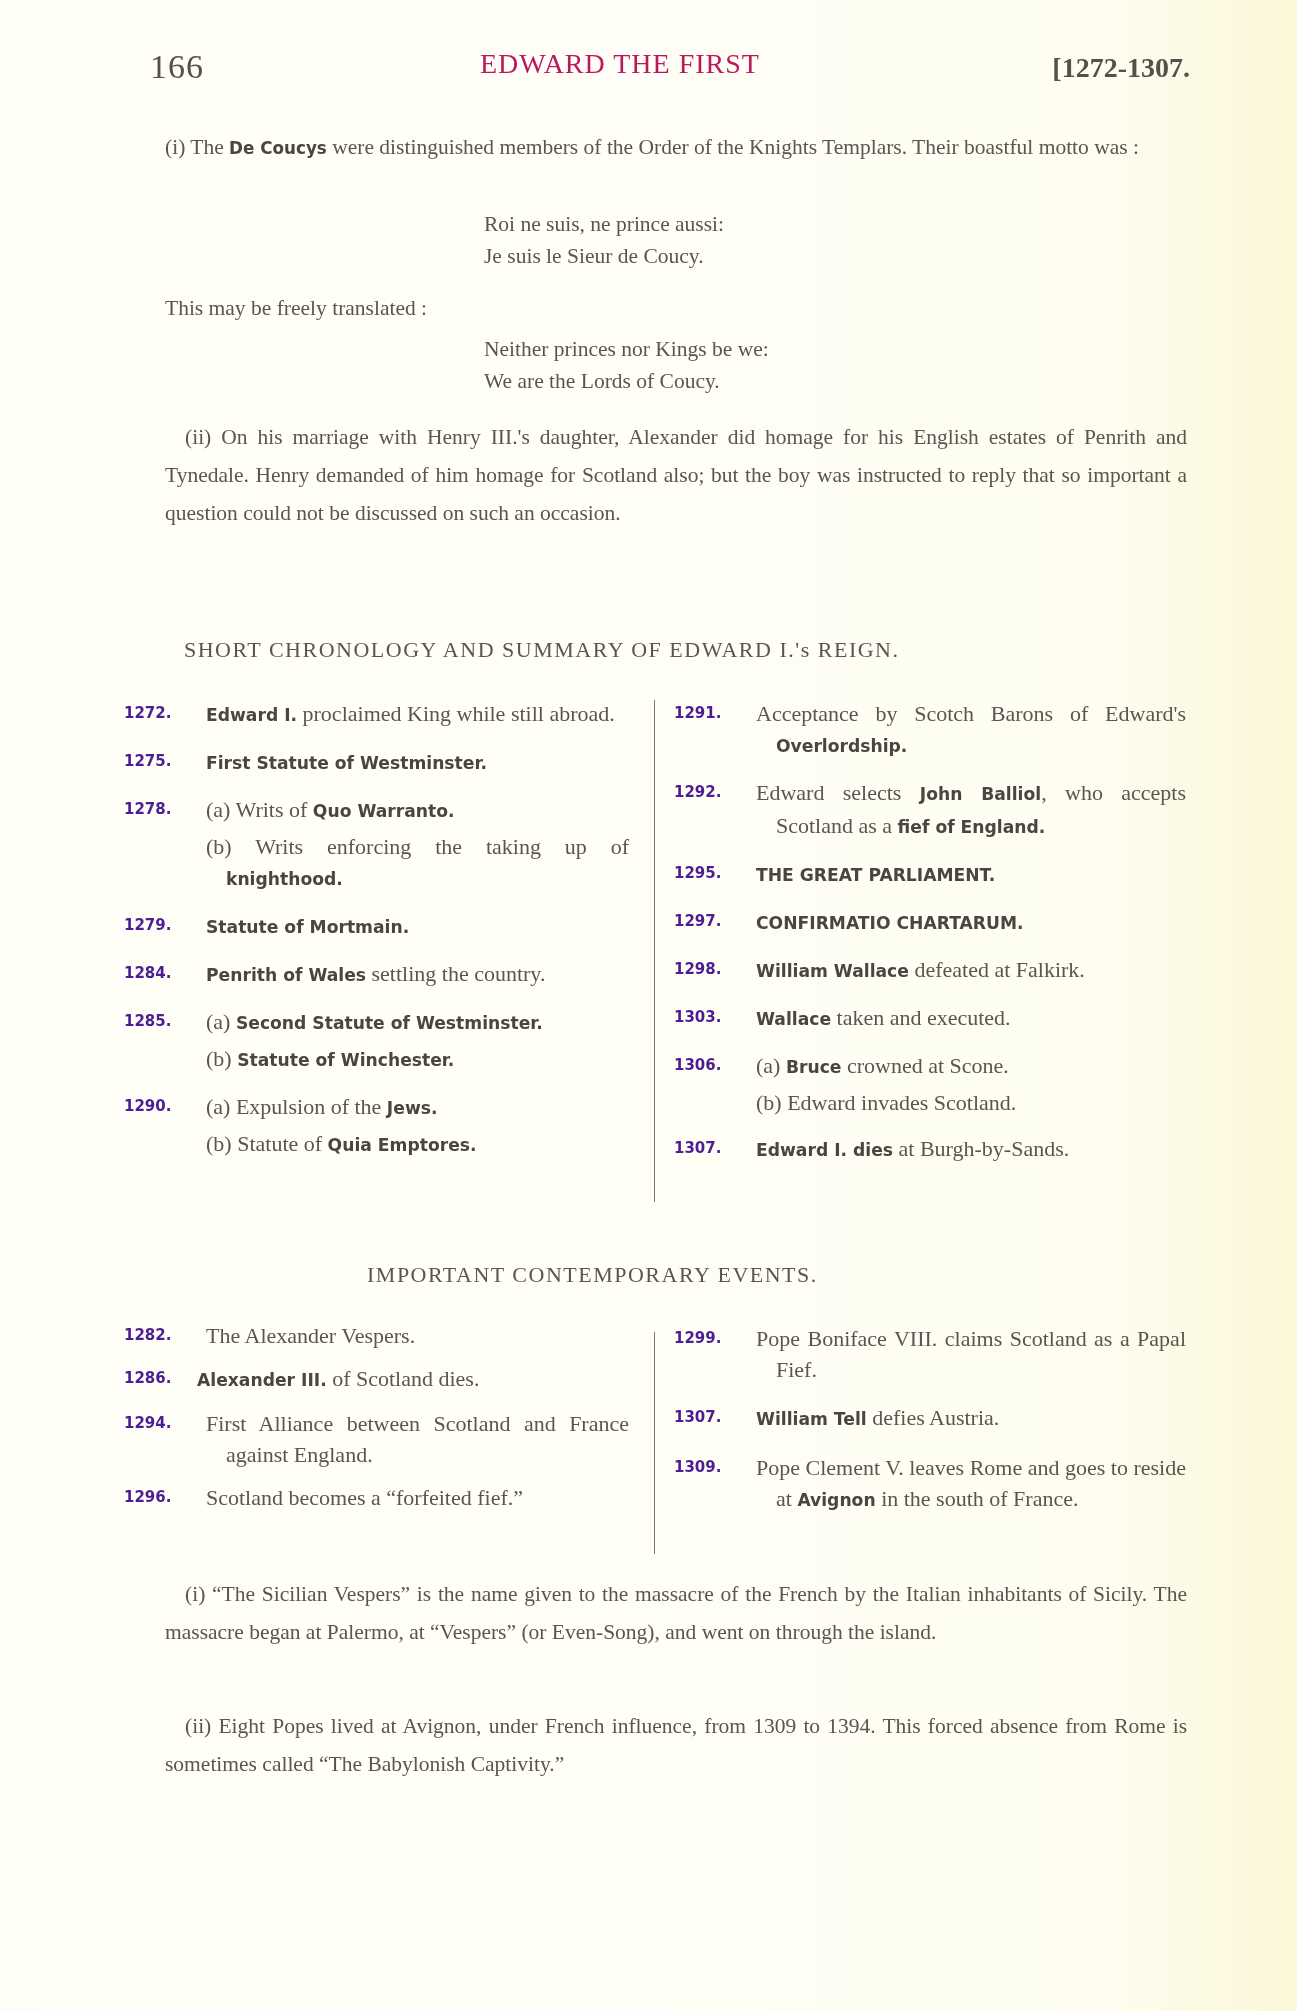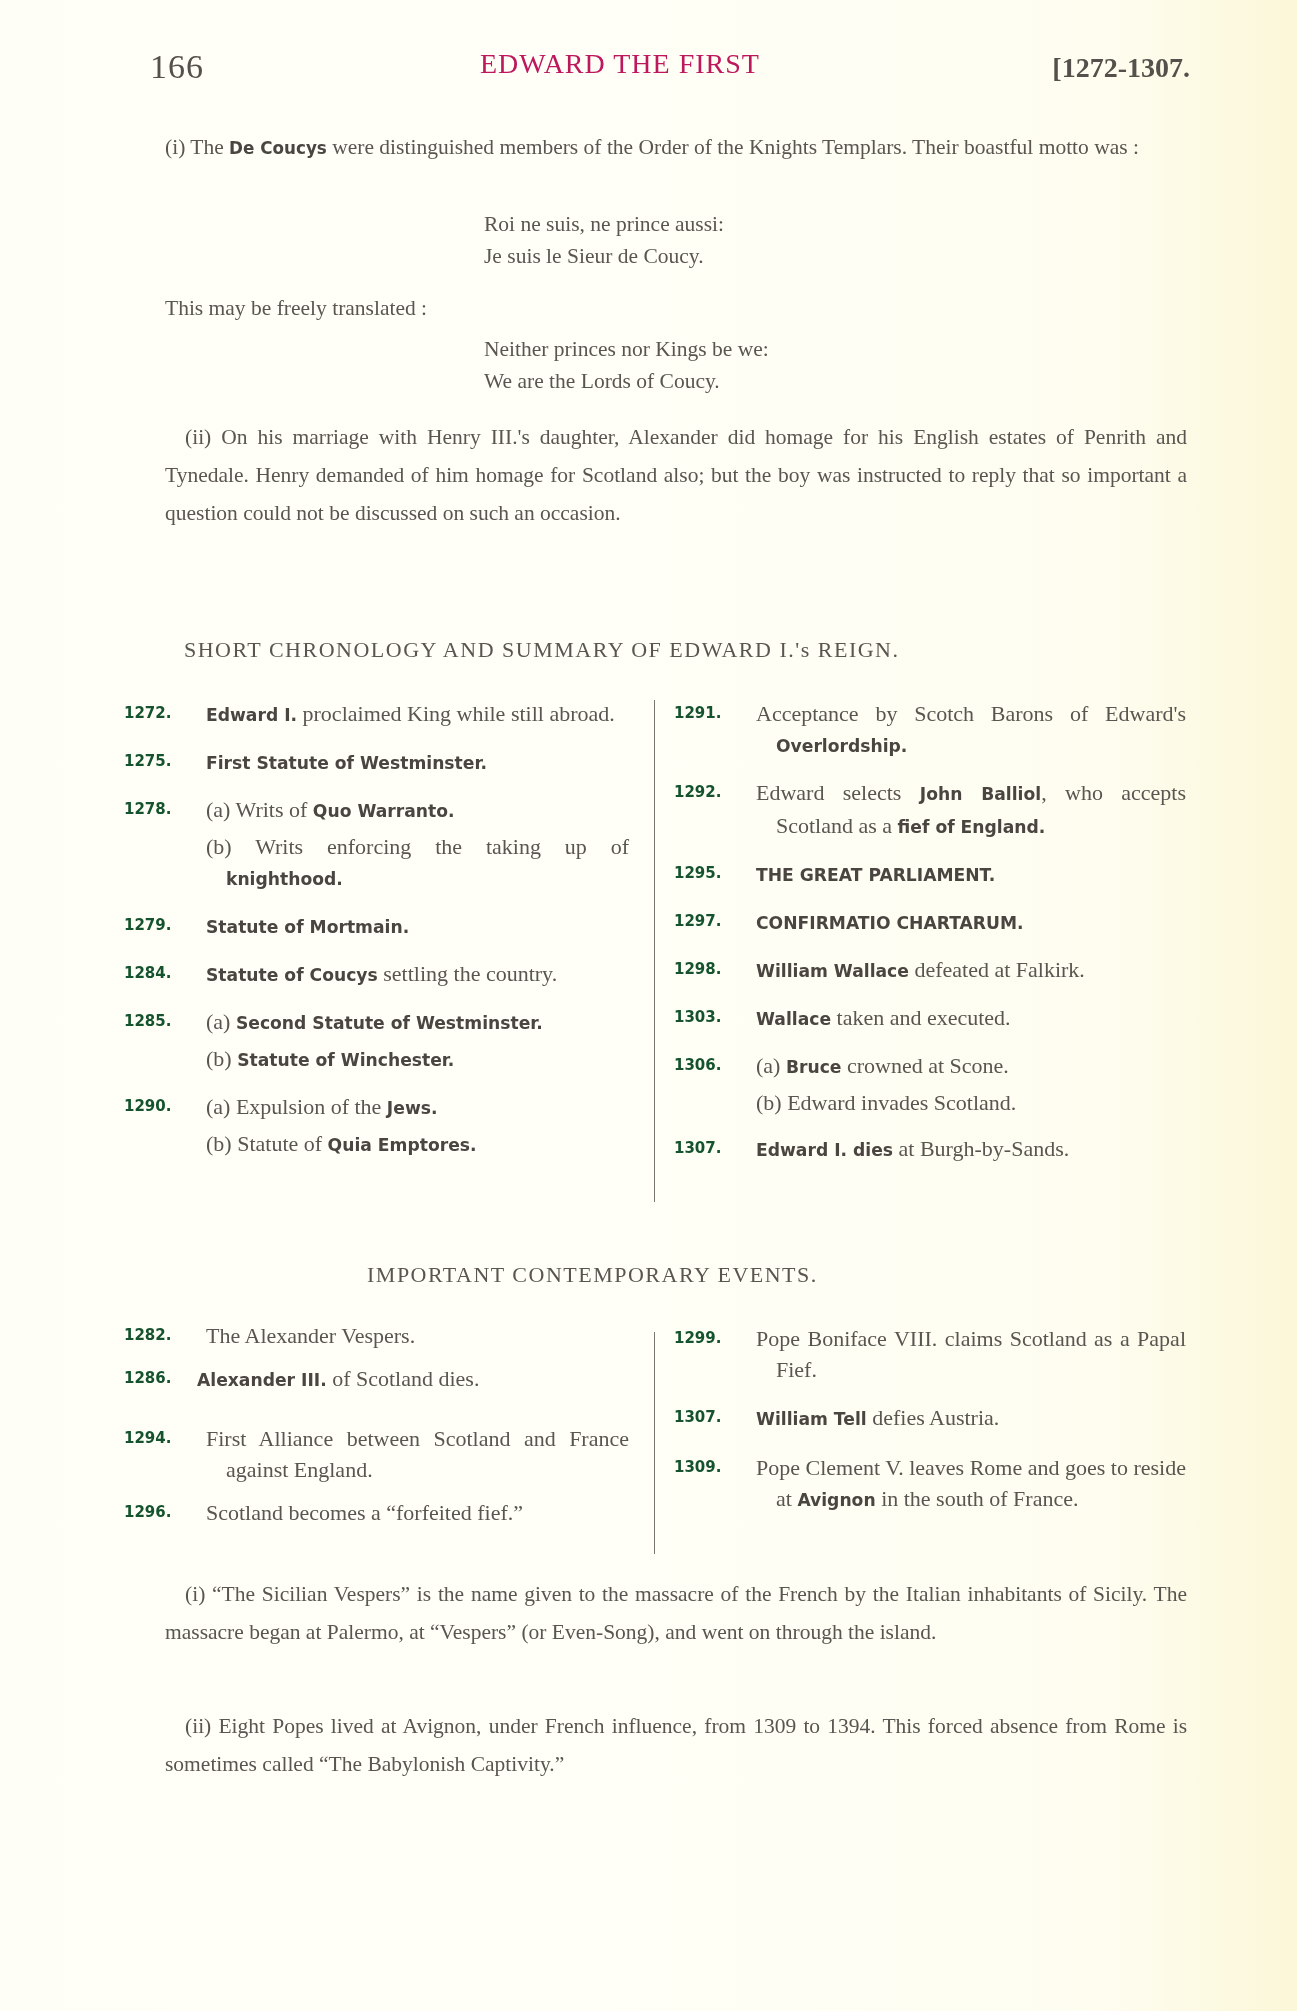--- a/index.html
+++ b/index.html
@@ -22,21 +22,21 @@
   .para { position: absolute; left: 165px; width: 1022px; font-size: 21.5px; line-height: 38px; text-align: justify; }
   .verse { position: absolute; left: 484px; font-size: 21.5px; line-height: 32px; }
   b.sc, .sc { font-family: "DejaVu Sans", "Liberation Sans", sans-serif; font-weight: bold; font-size: 0.78em; color: #4a4540; }
 
   .section-head { position: absolute; font-size: 22px; letter-spacing: 1.5px; color: #5a5550; }
 
   .col { position: absolute; font-size: 22px; line-height: 31px; }
   .entry { position: relative; margin: 0; }
   .entry .yr {
     position: absolute; left: 0; top: 0;
-    font-family: "DejaVu Sans", "Liberation Sans", sans-serif; font-weight: bold; font-size: 15px; color: #14532d;
+    font-family: "DejaVu Sans", "Liberation Sans", sans-serif; font-weight: bold; font-size: 15px; color: #4c1d95;
   }
   .entry .txt { margin-left: 82px; text-align: justify; text-indent: 0; }
   .divider { position: absolute; width: 1px; background: #7a756e; }
 </style>
 </head>
 <body>
 
 <div class="page">
 
   <div class="running-head">
@@ -86,21 +86,21 @@
       <div class="entry" style="margin-top: 4px;">
         <span class="yr"></span>
         <div class="txt" style="padding-left: 20px; text-indent: -20px; margin-left: 82px;"><span>(b) Writs enforcing the taking up of </span><span class="sc">knighthood.</span></div>
       </div>
       <div class="entry" style="margin-top: 15px;">
         <span class="yr">1279.</span>
         <div class="txt" style="padding-left: 20px; text-indent: -20px; margin-left: 82px;"><span class="sc">Statute of Mortmain.</span></div>
       </div>
       <div class="entry" style="margin-top: 15px;">
         <span class="yr">1284.</span>
-        <div class="txt" style="padding-left: 20px; text-indent: -20px; margin-left: 82px;"><span class="sc">Statute of Coucys</span><span> settling the country.</span></div>
+        <div class="txt" style="padding-left: 20px; text-indent: -20px; margin-left: 82px;"><span class="sc">Penrith of Wales</span><span> settling the country.</span></div>
       </div>
       <div class="entry" style="margin-top: 15px;">
         <span class="yr">1285.</span>
         <div class="txt" style="padding-left: 20px; text-indent: -20px; margin-left: 82px;"><span>(a) </span><span class="sc">Second Statute of Westminster.</span></div>
       </div>
       <div class="entry" style="margin-top: 4px;">
         <span class="yr"></span>
         <div class="txt" style="padding-left: 20px; text-indent: -20px; margin-left: 82px;"><span>(b) </span><span class="sc">Statute of Winchester.</span></div>
       </div>
       <div class="entry" style="margin-top: 15px;">
@@ -156,21 +156,21 @@
 
   <div class="col" id="cont-left" style="top:1320px; left:124px; width:505px;">
       <div class="entry" style="margin-top: 0px;">
         <span class="yr">1282.</span>
         <div class="txt" style="padding-left: 20px; text-indent: -20px; margin-left: 82px;"><span>The Alexander Vespers.</span></div>
       </div>
       <div class="entry" style="margin-top: 12px;">
         <span class="yr">1286.</span>
         <div class="txt" style="padding-left: 20px; text-indent: -20px; margin-left: 73px;"><span class="sc">Alexander III.</span><span> of Scotland dies.</span></div>
       </div>
-      <div class="entry" style="margin-top: 27px;">
+      <div class="entry" style="margin-top: 12px;">
         <span class="yr">1294.</span>
         <div class="txt" style="padding-left: 20px; text-indent: -20px; margin-left: 82px;"><span>First Alliance between Scotland and France against England.</span></div>
       </div>
       <div class="entry" style="margin-top: 12px;">
         <span class="yr">1296.</span>
         <div class="txt" style="padding-left: 20px; text-indent: -20px; margin-left: 82px;"><span>Scotland becomes a “forfeited fief.”</span></div>
       </div>
     </div>
   <div class="divider" style="top:1332px; left:654px; height:222px;"></div>
   <div class="col" id="cont-right" style="top:1323px; left:674px; width:512px;">

